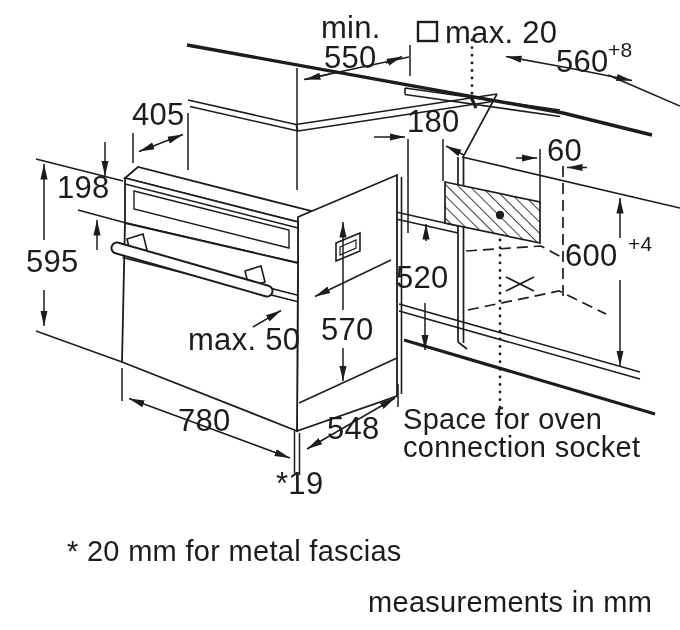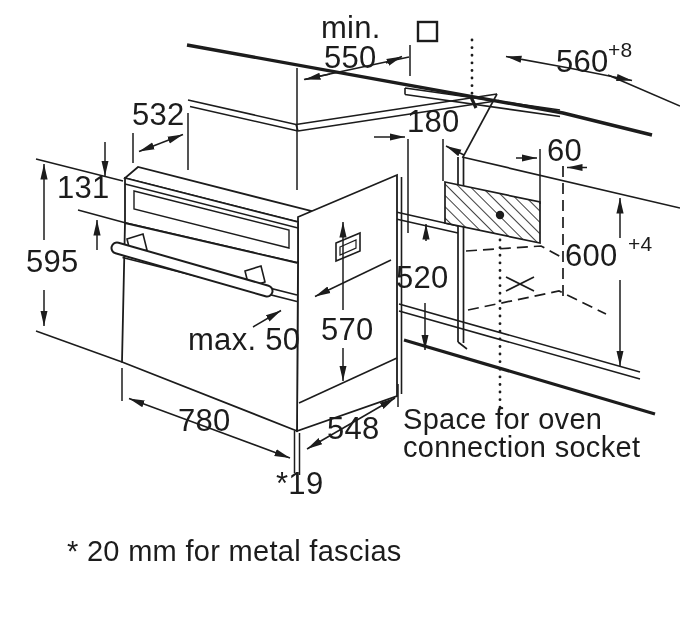--- a/index.html
+++ b/index.html
@@ -134,37 +134,39 @@
     <path d="M209,428 L129,398.5" marker-end="url(#ah)"></path>
     <path d="M209,428 L290,458" marker-end="url(#ah)"></path>
     <path d="M398,384 L398,407"></path>
     <path d="M351,423.5 L307,449" marker-end="url(#ah)"></path>
     <path d="M351,423.5 L395,398" marker-end="url(#ah)"></path>
   </g>
 </svg>
 
 <div class="lbl" style="left:321px;top:12px">min.</div>
 <div class="lbl" style="left:324px;top:42px">550</div>
+<div class="lbl" style="left:445px;top:17px">max. 20</div>
 <div class="lbl" style="left:556px;top:46px">560</div>
 <div class="lbl sup" style="left:608px;top:39px">+8</div>
 
-<div class="lbl" style="left:132px;top:99px">532</div>
-<div class="lbl" style="left:57px;top:172px">131</div>
+<div class="lbl" style="left:132px;top:99px">405</div>
+<div class="lbl" style="left:57px;top:172px">198</div>
 <div class="lbl" style="left:26px;top:246px">595</div>
 
 <div class="lbl" style="left:407px;top:106px">180</div>
 <div class="lbl" style="left:547px;top:135px">60</div>
 <div class="lbl" style="left:396px;top:262px">520</div>
 <div class="lbl" style="left:565px;top:240px">600</div>
 <div class="lbl sup" style="left:628px;top:233px">+4</div>
 
 <div class="lbl" style="left:321px;top:314px">570</div>
 <div class="lbl" style="left:188px;top:324px">max. 50</div>
 <div class="lbl" style="left:178px;top:405px">780</div>
 <div class="lbl" style="left:327px;top:413px">548</div>
 <div class="lbl" style="left:276px;top:468px">*19</div>
 
 <div class="lbl note" style="left:403px;top:405px">Space for oven</div>
 <div class="lbl note" style="left:403px;top:433px">connection socket</div>
 
 <div class="lbl note" style="left:67px;top:537px">* 20 mm for metal fascias</div>
+<div class="lbl note" style="left:368px;top:588px">measurements in mm</div>
 
 </div>
 
 </body></html>

